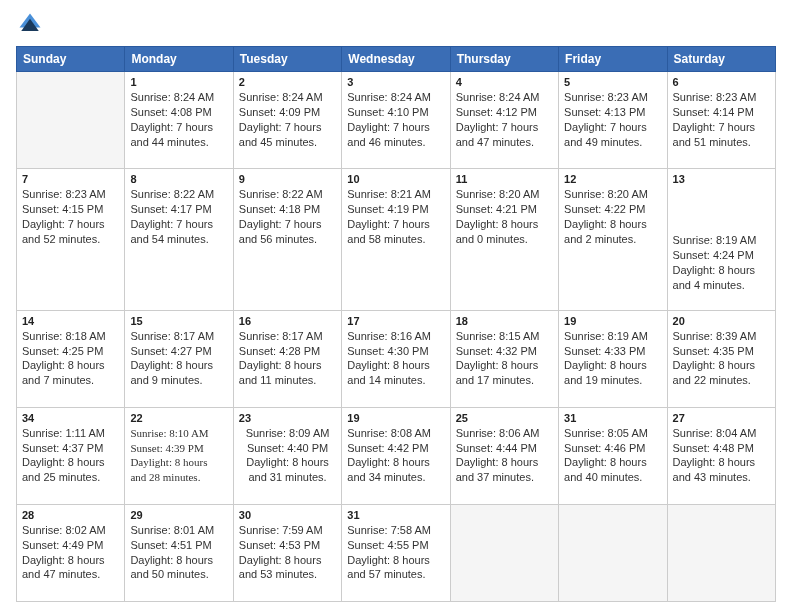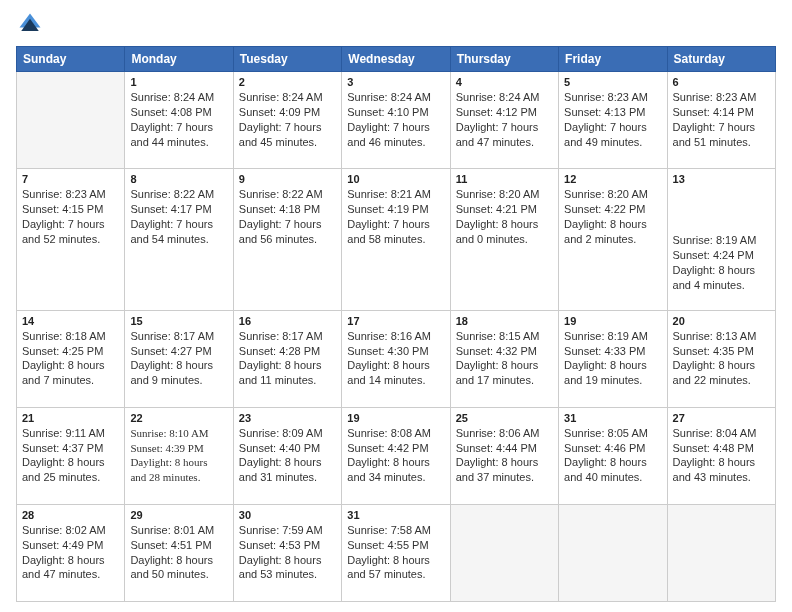--- a/index.html
+++ b/index.html
@@ -263,44 +263,44 @@
           </td>
           <td>
             <span class="day-num">19</span>
             <div class="cell-info" style="white-space: pre-line;">Sunrise: 8:19 AM
 Sunset: 4:33 PM
 Daylight: 8 hours
 and 19 minutes.</div>
           </td>
           <td>
             <span class="day-num">20</span>
-            <div class="cell-info" style="white-space: pre-line;">Sunrise: 8:13 AM
+            <div class="cell-info" style="white-space: pre-line;">Sunrise: 8:39 AM
 Sunset: 4:35 PM
 Daylight: 8 hours
 and 22 minutes.</div>
           </td>
         </tr>
         <tr class="week-row">
           <td>
-            <span class="day-num">21</span>
-            <div class="cell-info" style="white-space: pre-line;">Sunrise: 9:11 AM
+            <span class="day-num">34</span>
+            <div class="cell-info" style="white-space: pre-line;">Sunrise: 1:11 AM
 Sunset: 4:37 PM
 Daylight: 8 hours
 and 25 minutes.</div>
           </td>
           <td>
             <span class="day-num">22</span>
             <div class="cell-info" style="white-space: pre-line; font-family: Liberation Serif, serif;">Sunrise: 8:10 AM
 Sunset: 4:39 PM
 Daylight: 8 hours
 and 28 minutes.</div>
           </td>
           <td>
             <span class="day-num">23</span>
-            <div class="cell-info" style="white-space: pre-line;">Sunrise: 8:09 AM
+            <div class="cell-info" style="white-space: pre-line; text-align: center;">Sunrise: 8:09 AM
 Sunset: 4:40 PM
 Daylight: 8 hours
 and 31 minutes.</div>
           </td>
           <td>
             <span class="day-num">19</span>
             <div class="cell-info" style="white-space: pre-line;">Sunrise: 8:08 AM
 Sunset: 4:42 PM
 Daylight: 8 hours
 and 34 minutes.</div>

